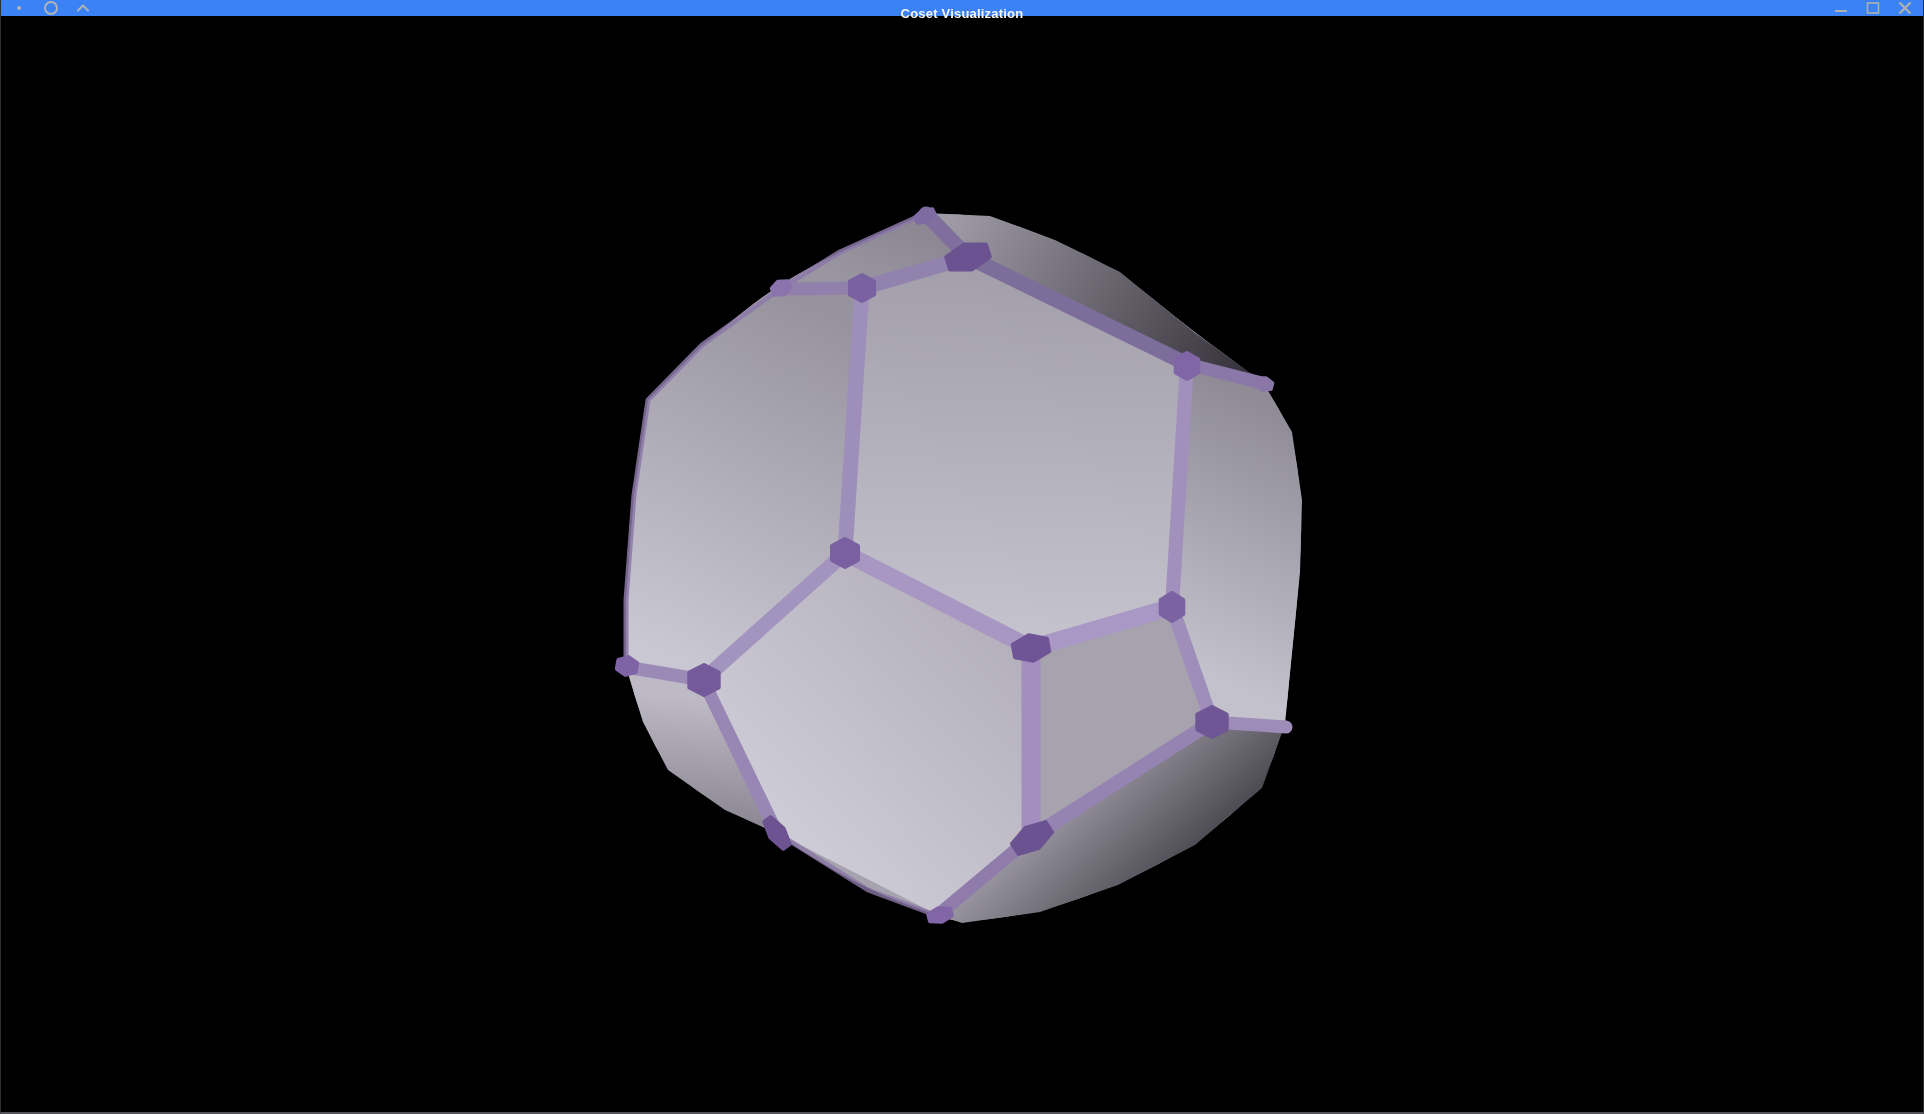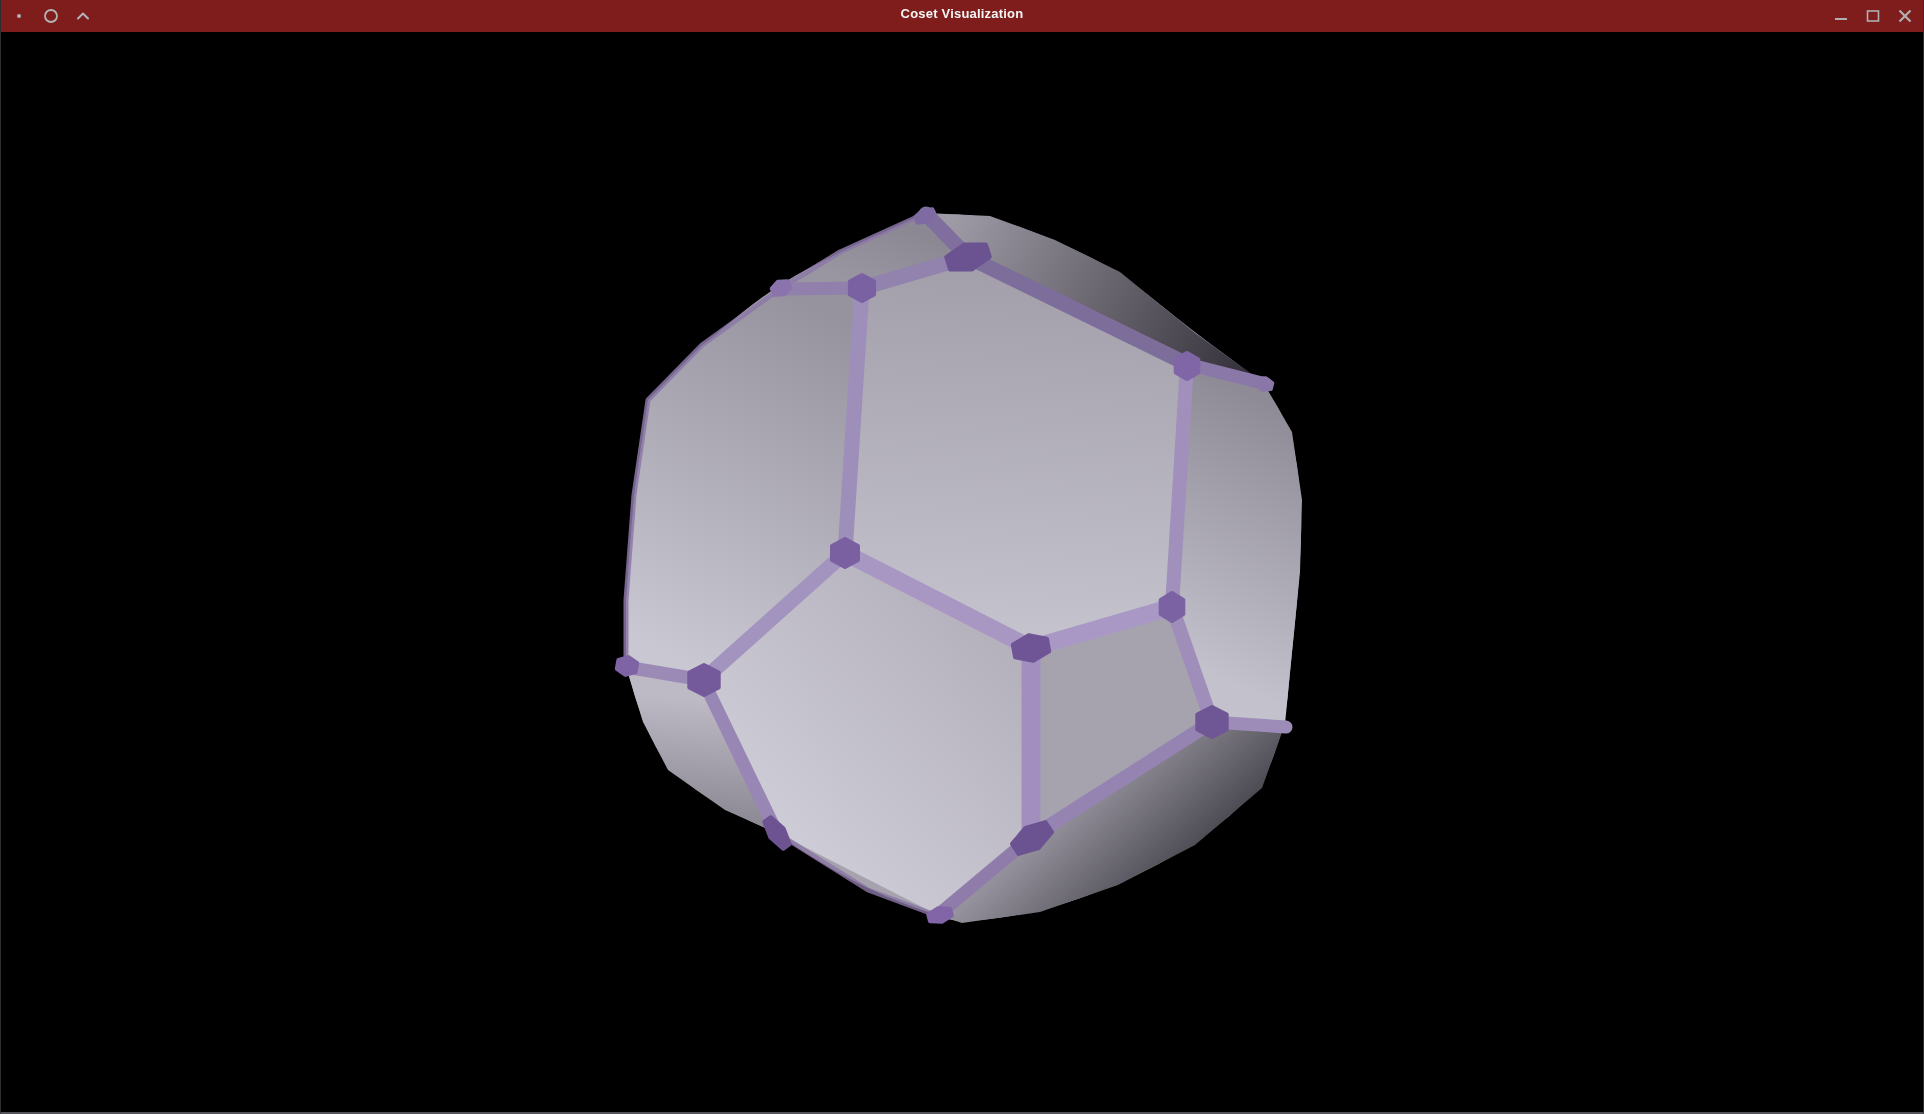--- a/index.html
+++ b/index.html
@@ -1,18 +1,18 @@
 <!DOCTYPE html>
 <html><head>
 <meta charset="utf-8">
 <style>
   html,body{margin:0;padding:0;background:#000;width:1924px;height:1114px;overflow:hidden;
     font-family:"Liberation Sans",sans-serif;}
   .window{position:relative;width:1924px;height:1114px;background:#000;}
-  .titlebar{position:absolute;top:0;left:0;width:100%;height:32px;background:#7f1d1d;
+  .titlebar{position:absolute;top:0;left:0;width:100%;height:16px;background:#3b82f6;
     display:flex;align-items:center;z-index:5;}
   .tb-left{display:flex;align-items:center;gap:14px;padding-left:10px;}
   .tb-right{display:flex;align-items:center;gap:14px;padding-right:10px;margin-left:auto;}
   .tb-btn{width:18px;height:20px;display:flex;align-items:center;justify-content:center;cursor:default;}
   .title{position:absolute;left:0;right:0;top:0;height:26px;display:flex;align-items:center;
     justify-content:center;color:#f5f5f5;font-size:13px;font-weight:bold;letter-spacing:.2px;
     pointer-events:none;}
   svg.canvas{position:absolute;top:0;left:0;z-index:1;}
   .frame{position:absolute;inset:0;border-left:1px solid #2e2e2e;border-right:1px solid #2e2e2e;
     border-bottom:2px solid #54545a;pointer-events:none;z-index:6;}

